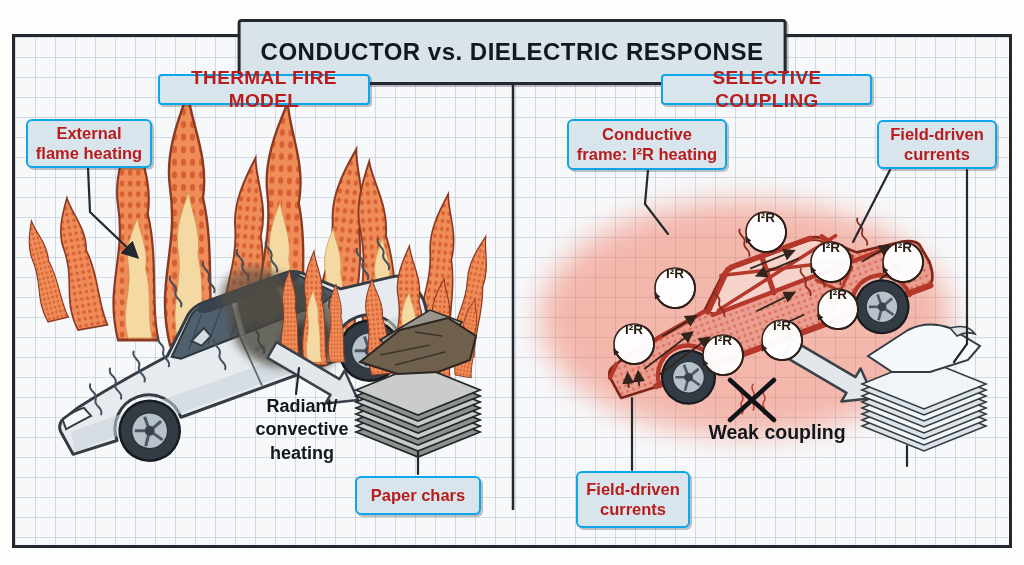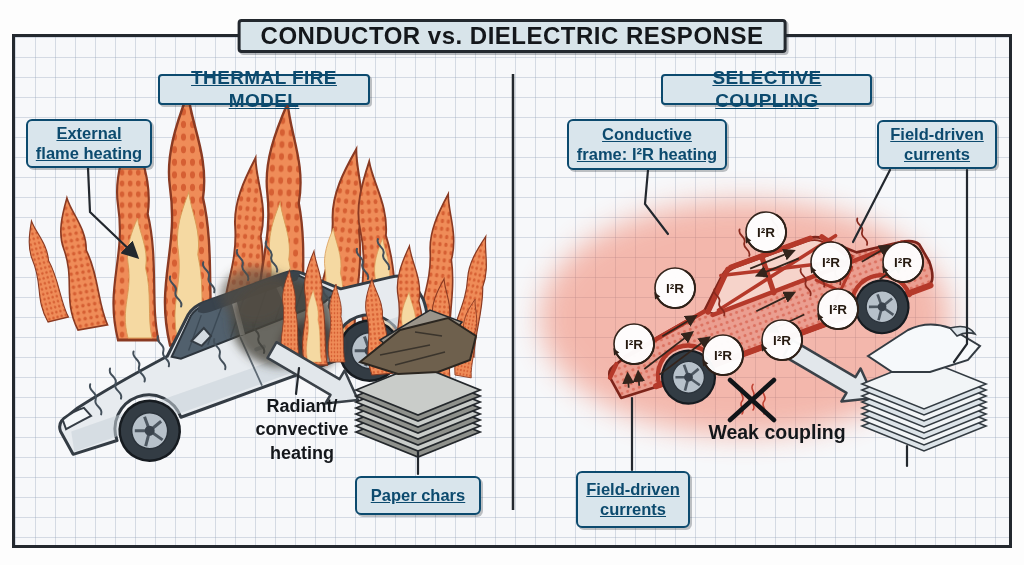--- a/index.html
+++ b/index.html
@@ -4,34 +4,34 @@
 <style>
   html,body{margin:0;padding:0;background:#ffffff;}
   .canvas{position:relative;width:1024px;height:565px;background:#fdfdfd;overflow:hidden;
           font-family:"Liberation Sans",sans-serif;color:#16191d;}
   .frame{position:absolute;left:12px;top:34px;width:994px;height:508px;
          border:3px solid #23282e;background-color:#f7f8fa;
          background-image:linear-gradient(to right, rgba(140,158,180,.33) 1px, transparent 1px),
                           linear-gradient(to bottom, rgba(140,158,180,.33) 1px, transparent 1px);
          background-size:20px 20px;}
   svg.scene{position:absolute;left:0;top:0;width:1024px;height:565px;pointer-events:none;}
-  .label-box{position:absolute;background:#d9e5ec;border:2px solid #0c4a6e;border-radius:6px;
+  .label-box{position:absolute;background:#d9e5ec;border:2px solid #0ea5e9;border-radius:6px;
              display:flex;align-items:center;justify-content:center;text-align:center;
-             font-weight:bold;font-size:16.5px;line-height:1.2;color:#0c4a6e;
-             box-shadow:2px 2px 0 rgba(35,42,52,.28);padding:3px 7px;box-sizing:border-box;text-decoration:underline;}
+             font-weight:bold;font-size:16.5px;line-height:1.2;color:#b91c1c;
+             box-shadow:2px 2px 0 rgba(35,42,52,.28);padding:3px 7px;box-sizing:border-box;}
   .header-box{font-size:19px;letter-spacing:.4px;border-width:2.5px;border-radius:4px;}
   .title-box{position:absolute;left:50%;top:19px;transform:translateX(-50%);
              background:#d8e4ea;border:3px solid #23282e;border-radius:4px;
              font-weight:bold;font-size:24px;letter-spacing:.5px;white-space:nowrap;
-             padding:0 20px;box-shadow:2px 2px 0 rgba(35,42,52,.3);color:#14171b;}
+             padding:16px 20px;box-shadow:2px 2px 0 rgba(35,42,52,.3);color:#14171b;}
   .free-text{position:absolute;font-weight:bold;text-align:center;color:#14171b;}
   .radiant{left:240px;top:395px;width:124px;font-size:18px;line-height:1.3;}
   .weak{left:688px;top:421px;width:178px;font-size:19.5px;}
   .i2r{position:absolute;width:44px;height:44px;margin:-22px 0 0 -22px;
-       display:flex;align-items:center;justify-content:center;
+       display:flex;align-items:flex-start;justify-content:center;
        font-weight:bold;font-size:13.5px;color:#261a10;}
   .i2r svg{position:absolute;left:-2px;top:-2px;width:48px;height:48px;}
   .i2r span{position:relative;z-index:1;}
 </style>
 </head>
 <body>
 
 <div class="canvas">
 
   <div class="frame"></div>

